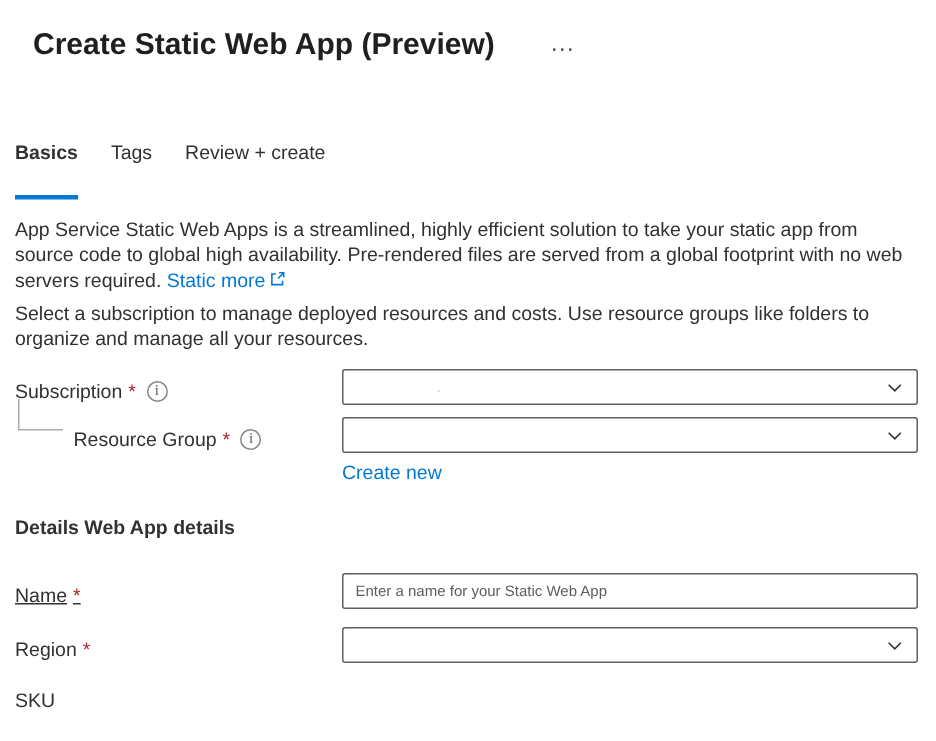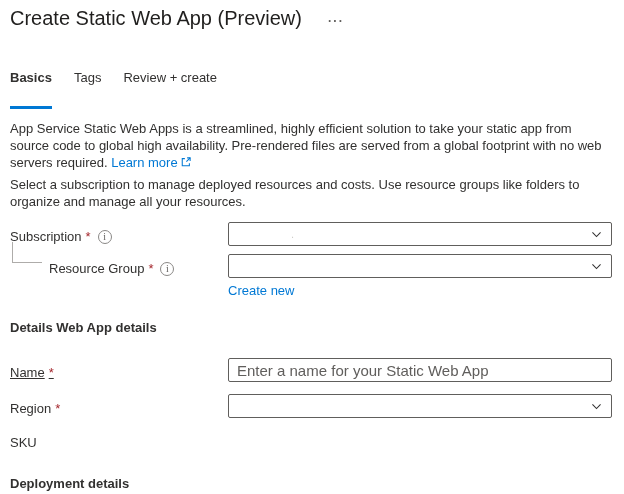--- a/index.html
+++ b/index.html
@@ -8,21 +8,21 @@
     width: 624px; height: 494px; overflow: hidden;
     background: #ffffff;
     font-family: "Liberation Sans", "DejaVu Sans", sans-serif;
     color: #323130;
     font-size: 13px;
   }
   .page { padding: 6px 10px 0 10px; }
 
   
   .header { display: flex; align-items: center; }
-  .title { font-size: 20px; font-weight: 400; color: #201f1e; line-height: 24px; margin: 0; }
+  .title { font-size: 20px; font-weight: 700; color: #201f1e; line-height: 24px; margin: 12px; }
   .more-btn {
     margin-left: 26px; color: #605e5c; font-size: 12px; font-weight: 700;
     letter-spacing: 2px; cursor: pointer; line-height: 24px; user-select: none;
   }
 
   
   .tabs { display: flex; margin-top: 40px; }
   .tab { margin-right: 22px; padding-bottom: 20px; font-size: 13px; color: #323130; cursor: pointer; border-bottom: 3px solid transparent; line-height: 16px; }
   .tab.active { font-weight: 700; border-bottom-color: #0078d4; }
 
@@ -56,21 +56,21 @@
   .dropdown {
     height: 24px; border: 1px solid #605e5c; border-radius: 2px; background: #fff;
     display: flex; align-items: center; padding: 0 8px; cursor: pointer;
   }
   .dropdown .spacer { flex: 1; }
   .artifact { color: #cfcdca; font-size: 11px; margin-left: 54px; line-height: 24px; }
   .chevron { display: inline-flex; }
 
   .text-input {
     width: 100%; height: 24px; border: 1px solid #605e5c; border-radius: 2px;
-    padding: 0 8px; font-size: 15px; font-family: "Liberation Sans", "DejaVu Sans", sans-serif;
+    padding: 0 8px; font-size: 10px; font-family: "Liberation Sans", "DejaVu Sans", sans-serif;
     color: #323130; outline: none;
   }
   .text-input::placeholder { color: #605e5c; opacity: 1; }
 
   .connector {
     position: absolute; left: 2px; top: -12px; width: 30px; height: 21px;
     border-left: 1px solid #aeacaa; border-bottom: 1px solid #aeacaa;
   }
 
   .create-new { display: inline-block; margin: 5px 0 0 218px; line-height: 15px; }
@@ -87,21 +87,21 @@
     <span class="more-btn">...</span>
   </div>
 
   <div class="tabs">
     <div class="tab active">Basics</div>
     <div class="tab">Tags</div>
     <div class="tab">Review + create</div>
   </div>
 
   <div class="intro"><span>App Service Static Web Apps is a streamlined, highly efficient solution to take your static app from source code to global high availability. Pre-rendered files are served from a global footprint with no web servers required.</span>
-    <a class="link"><span>Learn more</span><span class="ext-icon"><svg width="12" height="12" viewBox="0 0 16 16">
+    <a class="link"><span>Static more</span><span class="ext-icon"><svg width="12" height="12" viewBox="0 0 16 16">
             <path d="M6.5 3.5 H3 v9.5 h9.5 V9.5" fill="none" stroke="#0078d4" stroke-width="1.4"></path>
             <path d="M9.5 2.5 h4 v4" fill="none" stroke="#0078d4" stroke-width="1.4"></path>
             <path d="M13.5 2.5 L8.5 7.5" fill="none" stroke="#0078d4" stroke-width="1.4"></path>
           </svg></span></a>
   </div>
 
   <div class="section-desc">Select a subscription to manage deployed resources and costs. Use resource groups like folders to organize and manage all your resources.</div>
 
   
   <div class="row">

